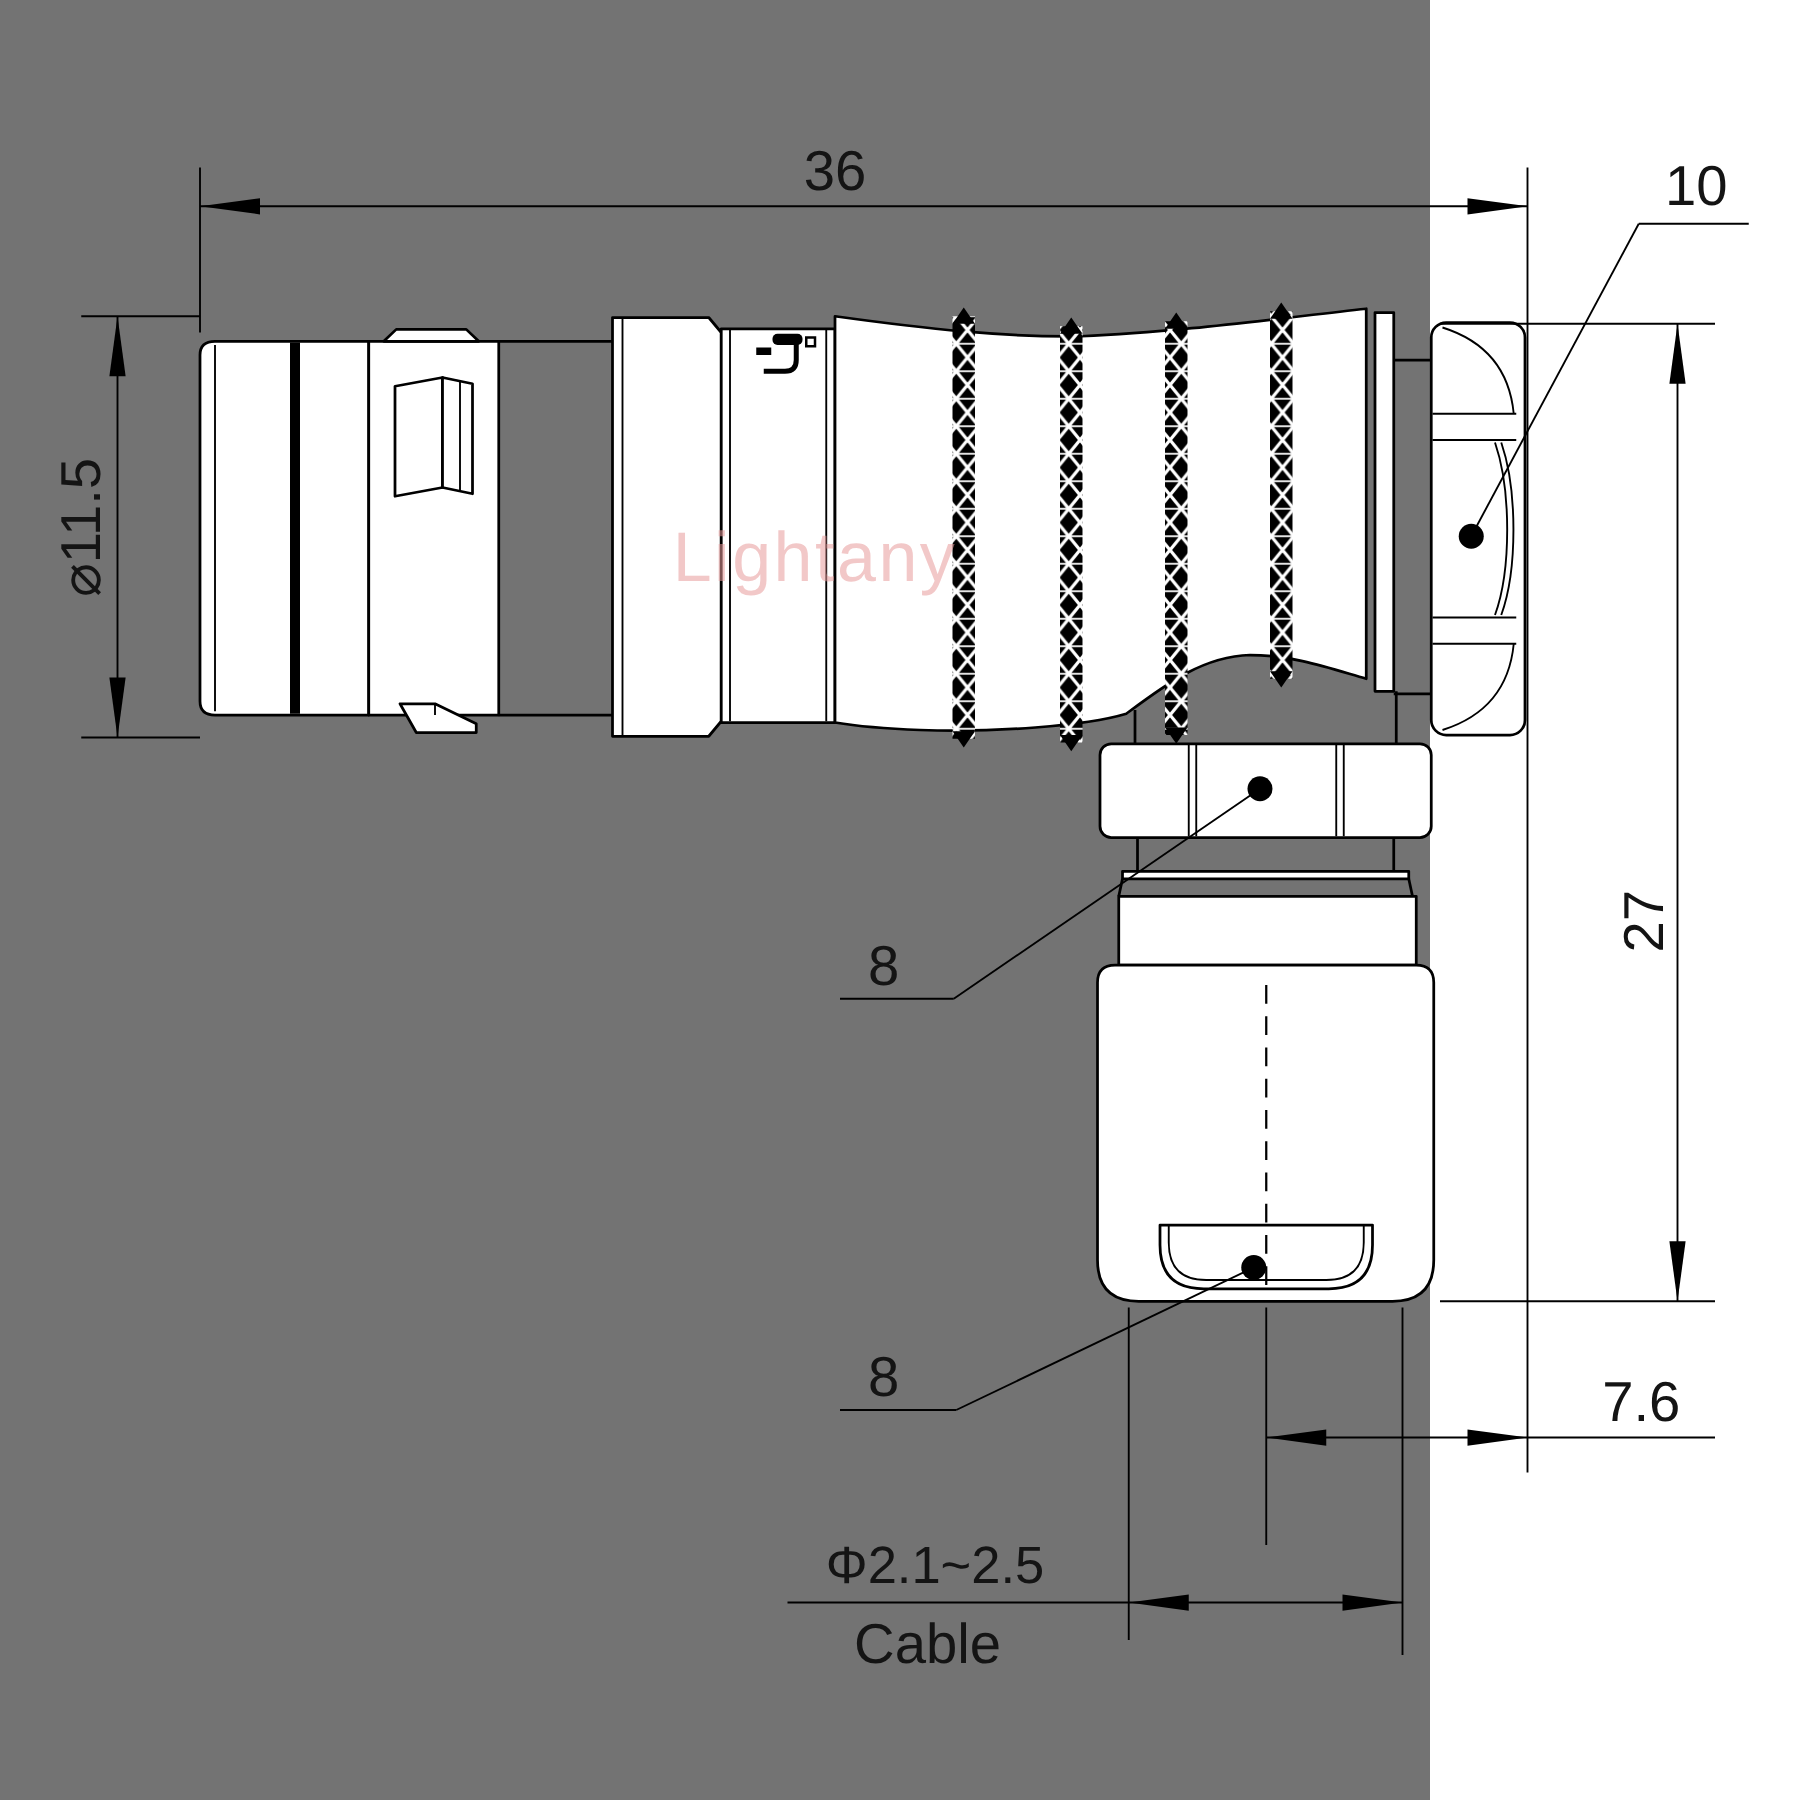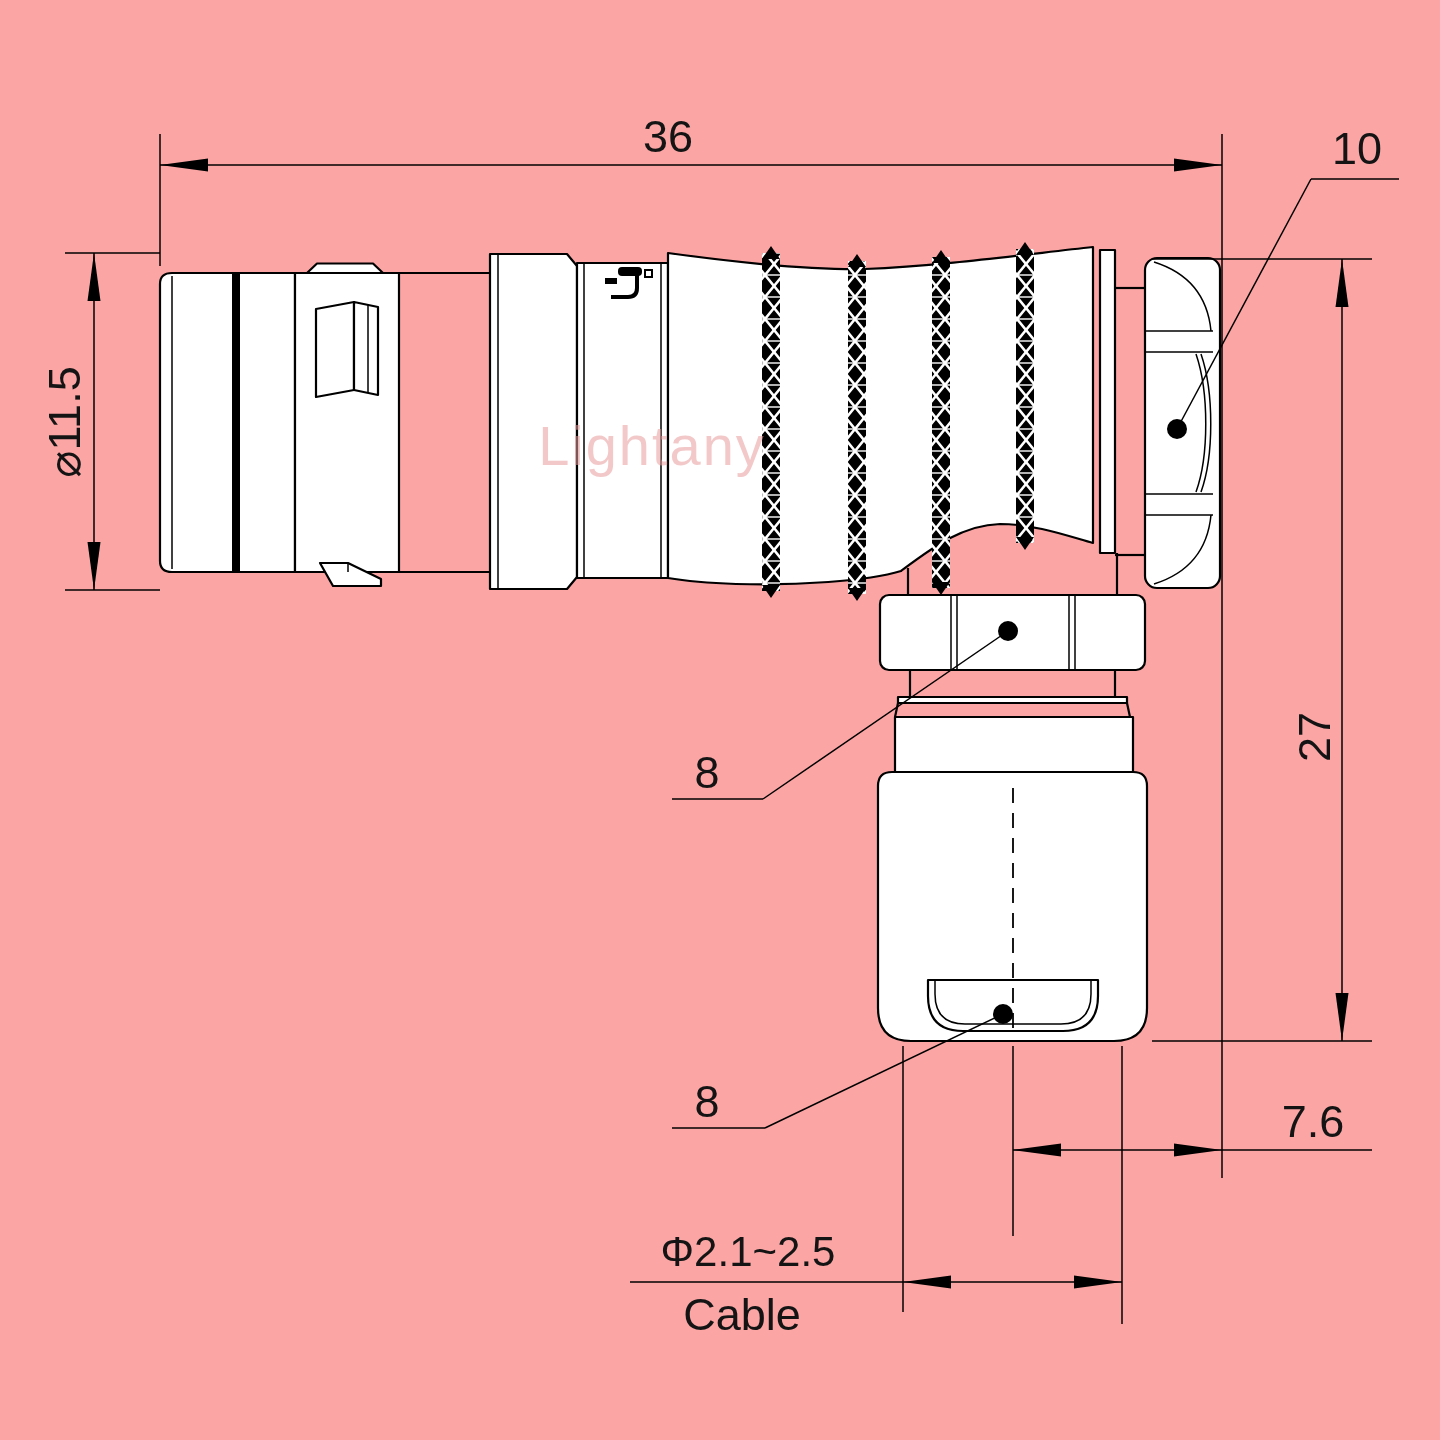--- a/index.html
+++ b/index.html
@@ -1,16 +1,16 @@
 <!DOCTYPE html>
 <html><head>
 <meta charset="utf-8">
 <style>
   html,body{margin:0;padding:0;background:#ffffff;}
-  .stage{width:1440px;height:1440px;position:relative;background:#fca5a5;}
+  .stage{width:1144px;height:1440px;position:relative;background:#737373;}
   svg{display:block;}
   .ol{fill:#ffffff;stroke:#000000;stroke-width:2.2;stroke-linejoin:round;}
   .ln{fill:none;stroke:#000000;stroke-width:2.2;stroke-linejoin:round;}
   .tn{fill:none;stroke:#000000;stroke-width:1.5;}
   .ar{fill:#000000;stroke:none;}
   .blk{fill:#000000;stroke:none;}
   .dim-text{font-family:"Liberation Sans","DejaVu Sans",sans-serif;font-size:45px;fill:#141414;}
   .dim-text-sm{font-family:"Liberation Sans","DejaVu Sans",sans-serif;font-size:42px;fill:#141414;}
   .wm{font-family:"Liberation Sans","DejaVu Sans",sans-serif;font-size:56px;font-weight:400;letter-spacing:2px;opacity:0.55;}
 </style>

